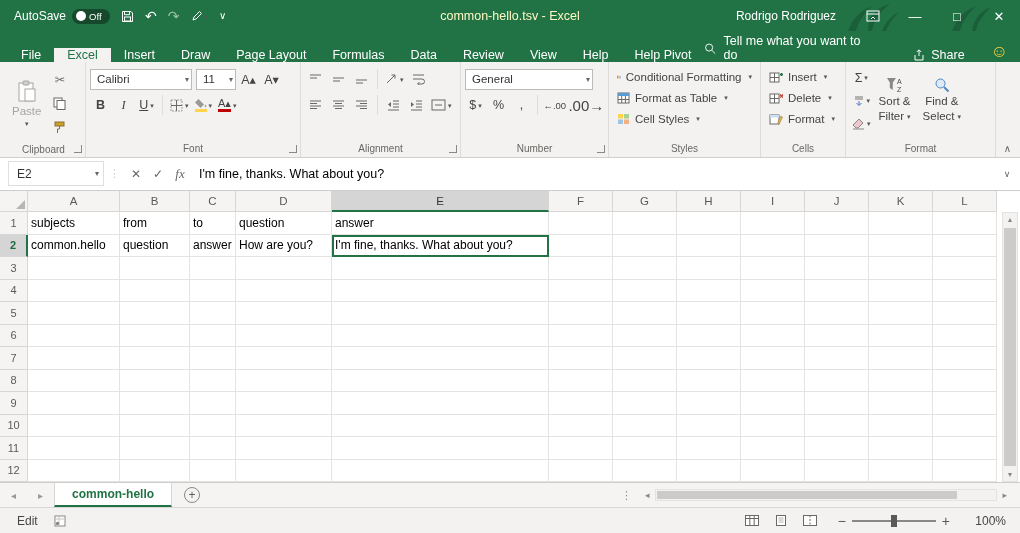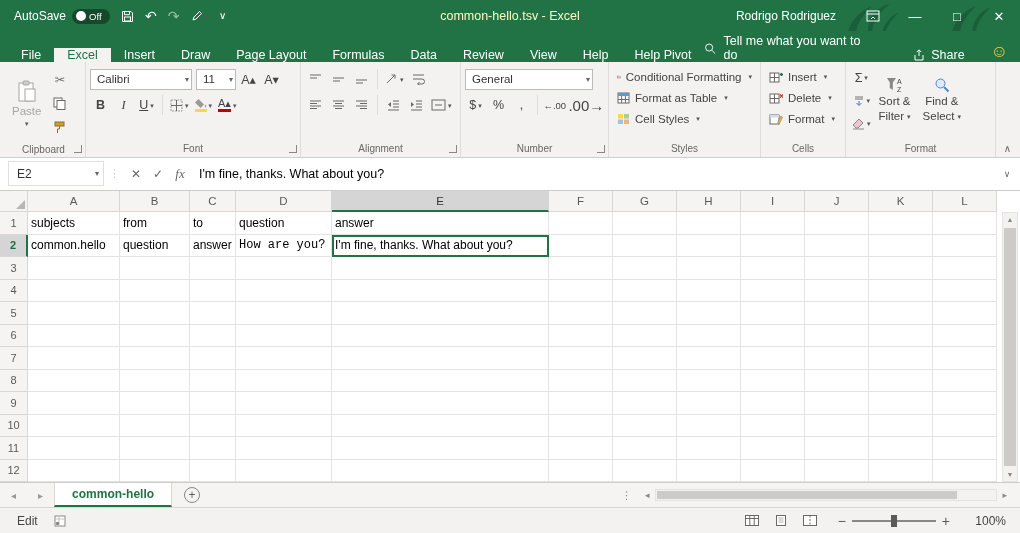--- a/index.html
+++ b/index.html
@@ -552,21 +552,21 @@
           <div class="cell" style="width: 64px;"></div>
           <div class="cell" style="width: 64px;"></div>
           <div class="cell" style="width: 64px;"></div>
           <div class="cell" style="width: 64px;"></div>
         </div>
         <div class="grow">
           <div class="rowhdr sel">2</div>
           <div class="cell" style="width: 92px;">common.hello</div>
           <div class="cell" style="width: 70px;">question</div>
           <div class="cell" style="width: 46px;">answer</div>
-          <div class="cell" style="width: 96px; font-family: Liberation Mono, monospace;">How are you?</div>
+          <div class="cell" style="width: 96px;">How are you?</div>
           <div class="cell selcell" style="width: 217px;">I'm fine, thanks. What about you?</div>
           <div class="cell" style="width: 64px;"></div>
           <div class="cell" style="width: 64px;"></div>
           <div class="cell" style="width: 64px;"></div>
           <div class="cell" style="width: 64px;"></div>
           <div class="cell" style="width: 64px;"></div>
           <div class="cell" style="width: 64px;"></div>
           <div class="cell" style="width: 64px;"></div>
         </div>
         <div class="grow">

